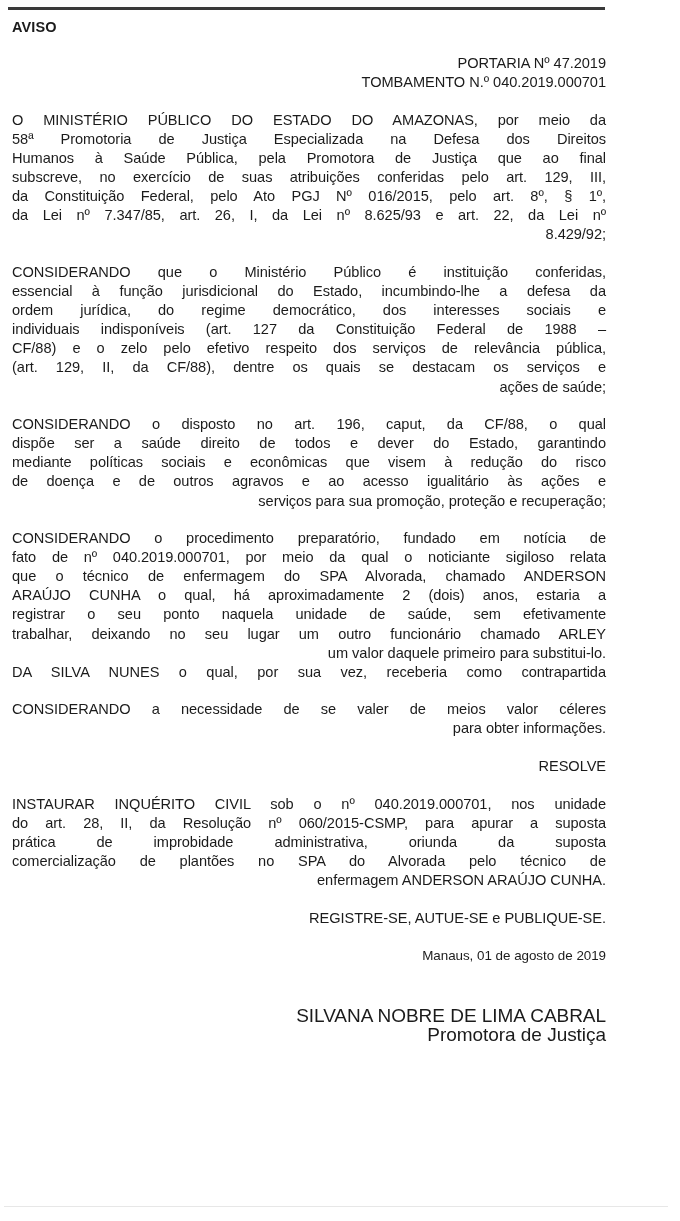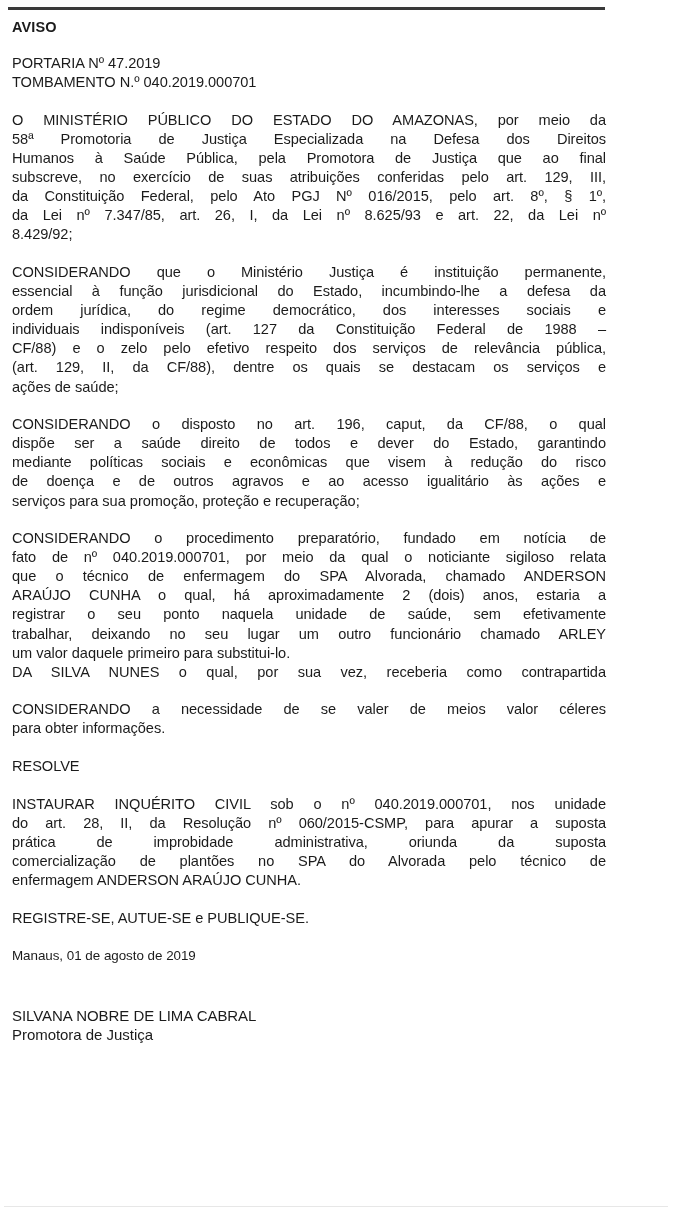--- a/index.html
+++ b/index.html
@@ -70,40 +70,41 @@
     text-justify: inter-word;
     letter-spacing: -0.05px;
     word-spacing: 0.1px;
   }
 
   .block.left { text-align: left; }
 
   .block .ln {
     display: block;
     white-space: pre;
+    text-align: right;
   }
 
   
   .just .ln {
     display: block;
     white-space: pre;
   }
   .just .ln.stretch {
     text-align: justify;
     text-align-last: justify;
     white-space: normal;
   }
 
   .small {
     font-size: 13.4px;
     line-height: 19px;
   }
 
   .sig {
-    font-size: 15px;
+    font-size: 19px;
     line-height: 19px;
   }
 
   .spacer-sig { height: 22px; }
 </style>
 </head>
 <body>
 
 <div class="page">
 
@@ -122,21 +123,21 @@
       <span class="ln stretch">O MINISTÉRIO PÚBLICO DO ESTADO DO AMAZONAS, por meio da</span>
       <span class="ln stretch">58ª Promotoria de Justiça Especializada na Defesa dos Direitos</span>
       <span class="ln stretch">Humanos à Saúde Pública, pela Promotora de Justiça que ao final</span>
       <span class="ln stretch">subscreve, no exercício de suas atribuições conferidas pelo art. 129, III,</span>
       <span class="ln stretch">da Constituição Federal, pelo Ato PGJ Nº 016/2015, pelo art. 8º, § 1º,</span>
       <span class="ln stretch">da Lei nº 7.347/85, art. 26, I, da Lei nº 8.625/93 e art. 22, da Lei nº</span>
       <span class="ln">8.429/92;</span>
     </div>
 
     <div class="block just">
-      <span class="ln stretch">CONSIDERANDO que o Ministério Justiça é instituição permanente,</span>
+      <span class="ln stretch">CONSIDERANDO que o Ministério Público é instituição conferidas,</span>
       <span class="ln stretch">essencial à função jurisdicional do Estado, incumbindo-lhe a defesa da</span>
       <span class="ln stretch">ordem jurídica, do regime democrático, dos interesses sociais e</span>
       <span class="ln stretch">individuais indisponíveis (art. 127 da Constituição Federal de 1988 –</span>
       <span class="ln stretch">CF/88) e o zelo pelo efetivo respeito dos serviços de relevância pública,</span>
       <span class="ln stretch">(art. 129, II, da CF/88), dentre os quais se destacam os serviços e</span>
       <span class="ln">ações de saúde;</span>
     </div>
 
     <div class="block just">
       <span class="ln stretch">CONSIDERANDO o disposto no art. 196, caput, da CF/88, o qual</span>

